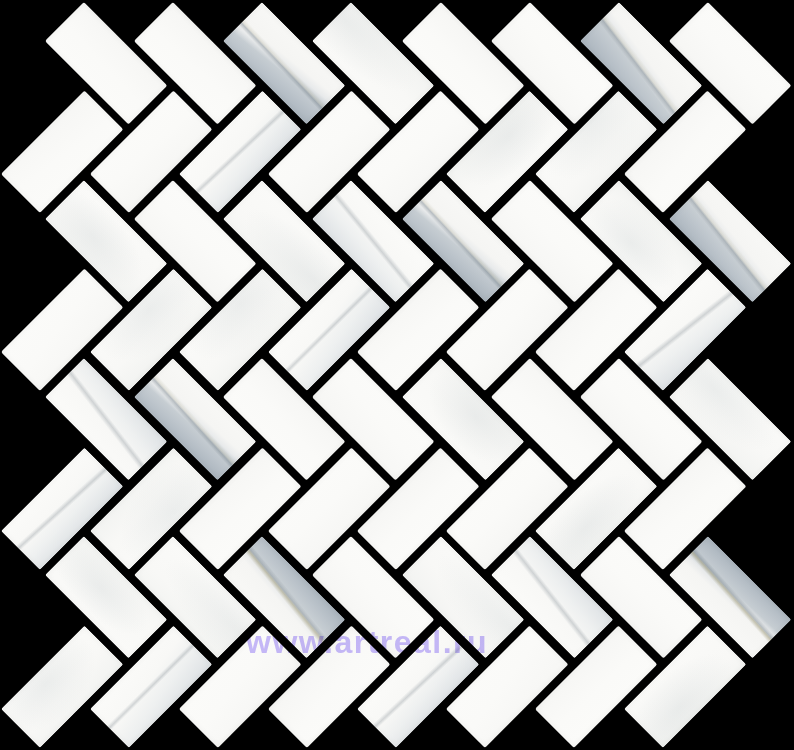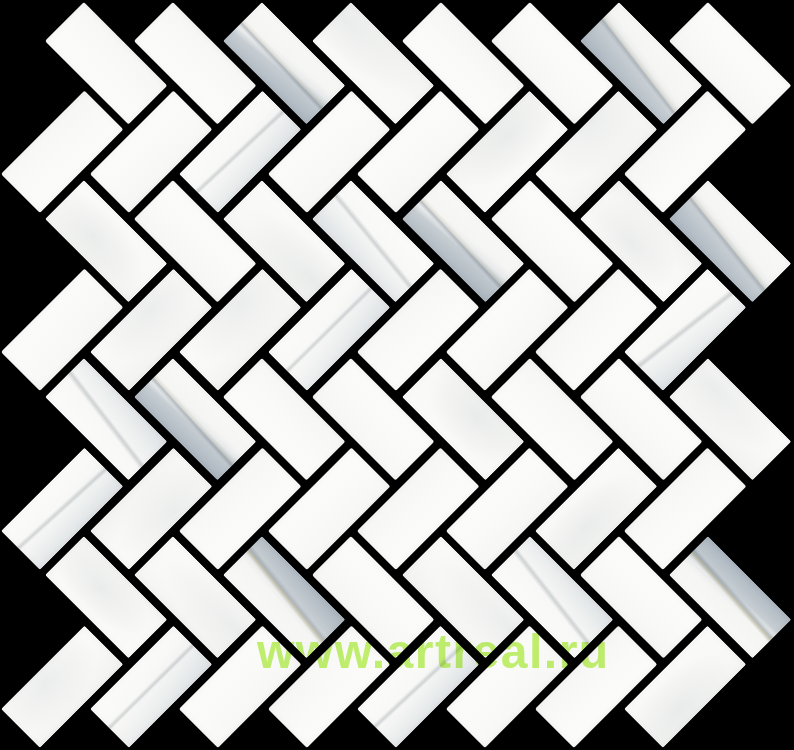--- a/index.html
+++ b/index.html
@@ -91,14 +91,14 @@
       <div class="tile" style="left: 668.87px; top: 575.12px; width: 55px; height: 118px; background: linear-gradient(273.2deg, rgba(0, 0, 0, 0) 38%, rgba(110, 123, 133, 0.42) 44%, rgba(149, 143, 102, 0.45) 47%, rgba(0, 0, 0, 0) 53%), linear-gradient(268deg, rgb(170, 180, 189) 0%, rgb(188, 196, 203) 24%, rgb(198, 205, 210) 38%, rgb(232, 234, 235) 48%, rgb(245, 245, 243) 60%, rgb(248, 248, 246) 100%);"></div>
       <div class="tile" style="left: 0.66px; top: 708.76px; width: 118px; height: 55px; background: radial-gradient(at 42% 25%, rgba(198, 205, 207, 0.28), rgba(0, 0, 0, 0) 62%), linear-gradient(-4.3deg, rgb(242, 243, 241) 0%, rgb(248, 248, 246) 42%, rgb(250, 250, 248) 100%);"></div>
       <div class="tile" style="left: 89.75px; top: 708.76px; width: 118px; height: 55px; background: linear-gradient(0.4deg, rgba(0, 0, 0, 0) 45%, rgba(120, 130, 138, 0.3) 50%, rgba(0, 0, 0, 0) 56%), linear-gradient(-8.9deg, rgb(221, 225, 228) 0%, rgb(238, 240, 240) 32%, rgb(248, 248, 246) 58%, rgb(251, 251, 249) 100%);"></div>
       <div class="tile" style="left: 178.85px; top: 708.76px; width: 118px; height: 55px; background: linear-gradient(-6.8deg, rgb(246, 246, 244) 0%, rgb(250, 250, 248) 55%, rgb(251, 251, 249) 100%);"></div>
       <div class="tile" style="left: 267.94px; top: 708.76px; width: 118px; height: 55px; background: linear-gradient(173.2deg, rgb(246, 246, 244) 0%, rgb(250, 250, 248) 55%, rgb(251, 251, 249) 100%);"></div>
       <div class="tile" style="left: 357.04px; top: 708.76px; width: 118px; height: 55px; background: linear-gradient(2.2deg, rgba(0, 0, 0, 0) 45%, rgba(120, 130, 138, 0.3) 50%, rgba(0, 0, 0, 0) 56%), linear-gradient(-4.6deg, rgb(221, 225, 228) 0%, rgb(238, 240, 240) 32%, rgb(248, 248, 246) 58%, rgb(251, 251, 249) 100%);"></div>
       <div class="tile" style="left: 446.13px; top: 708.76px; width: 118px; height: 55px; background: linear-gradient(-8.9deg, rgb(246, 246, 244) 0%, rgb(250, 250, 248) 55%, rgb(251, 251, 249) 100%);"></div>
       <div class="tile" style="left: 535.23px; top: 708.76px; width: 118px; height: 55px; background: linear-gradient(182.4deg, rgb(246, 246, 244) 0%, rgb(250, 250, 248) 55%, rgb(251, 251, 249) 100%);"></div>
       <div class="tile" style="left: 624.33px; top: 708.76px; width: 118px; height: 55px; background: radial-gradient(at 34% 69%, rgba(198, 205, 207, 0.28), rgba(0, 0, 0, 0) 62%), linear-gradient(4.6deg, rgb(242, 243, 241) 0%, rgb(248, 248, 246) 42%, rgb(250, 250, 248) 100%);"></div>
     </div>
-  <div id="watermark" style="left: 257px; top: 624px; font-size: 48px; color: #bef264; mix-blend-mode: multiply;">www.artreal.ru</div>
+  <div id="watermark" style="left: 246px; top: 624px; font-size: 32px; color: #c4b5fd; mix-blend-mode: multiply;">www.artreal.ru</div>
 </div>
 
 </body></html>

